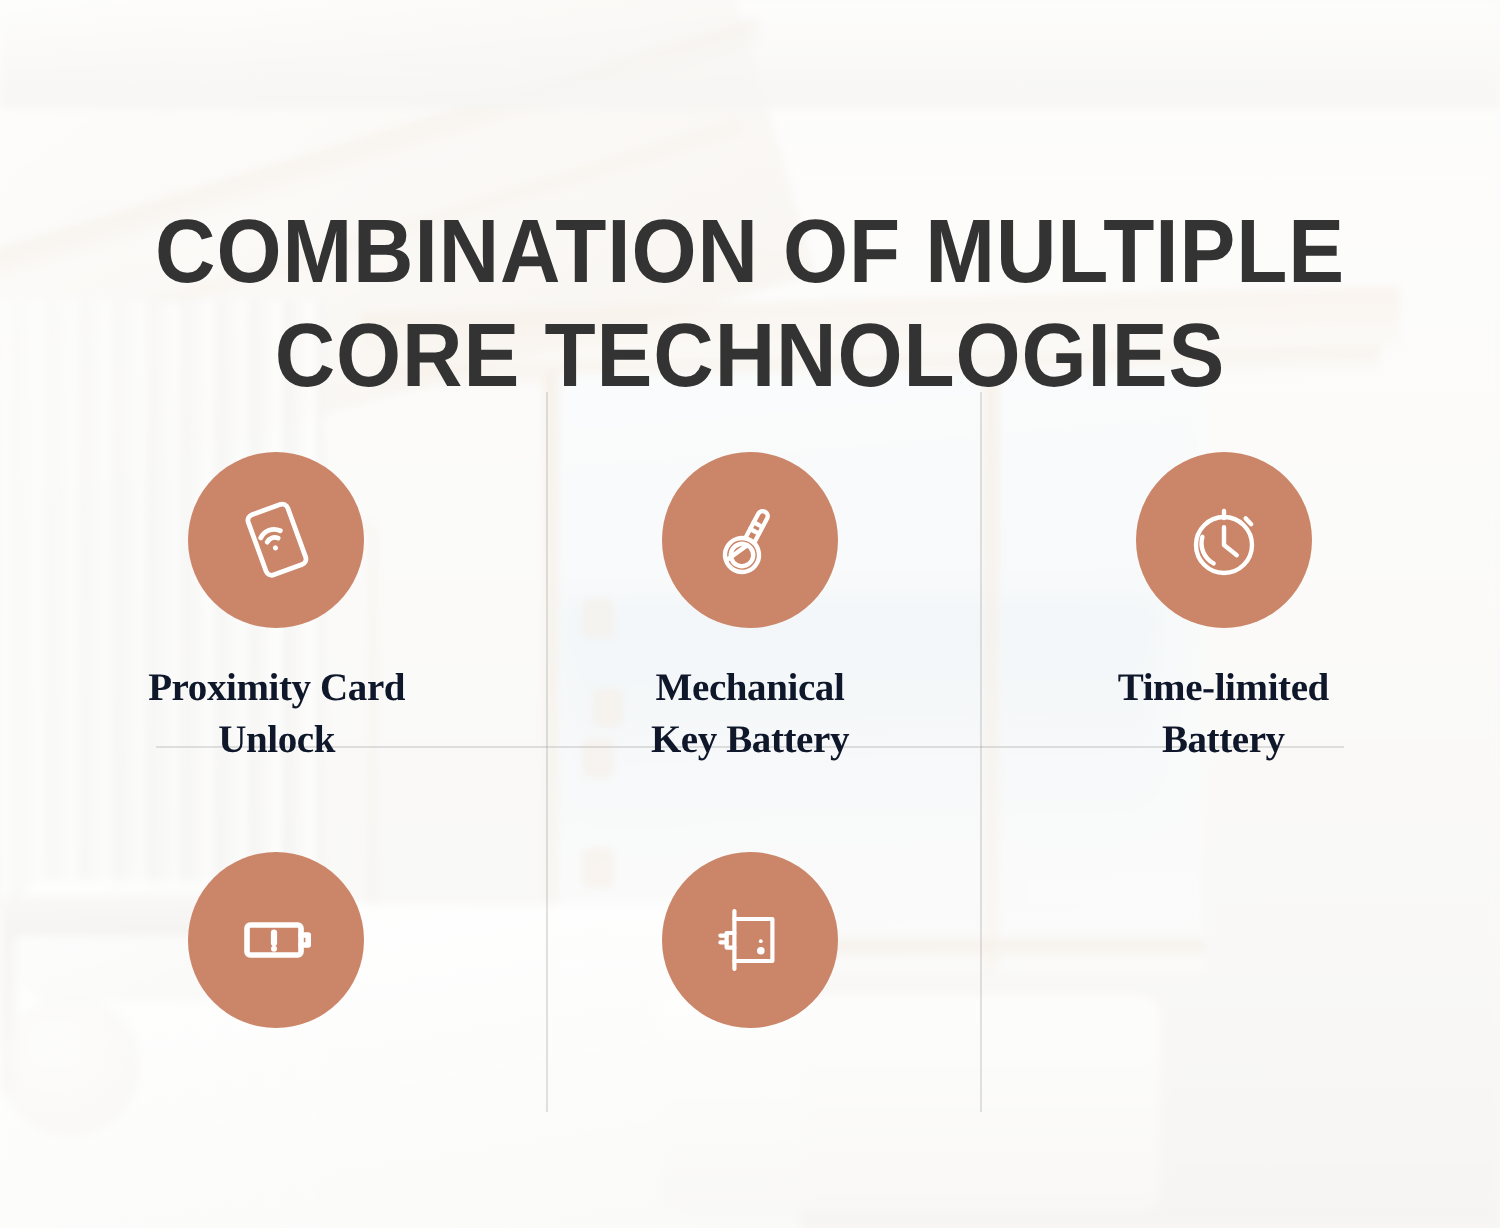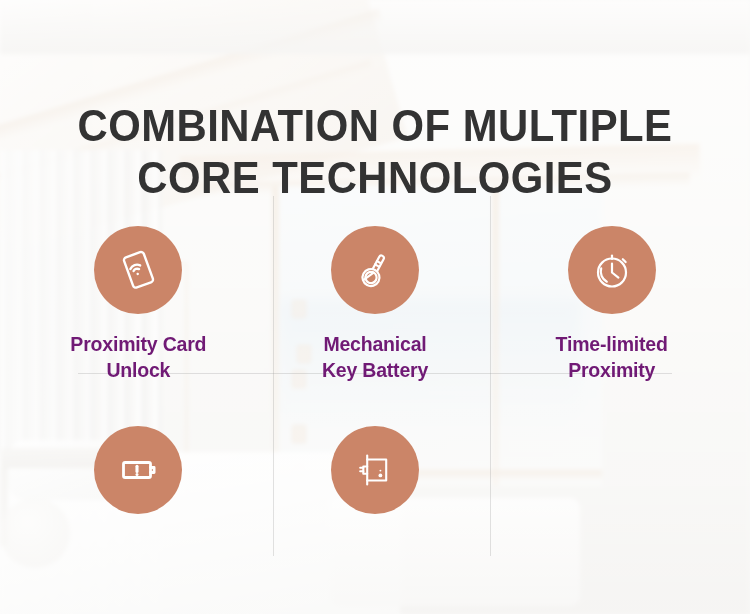--- a/index.html
+++ b/index.html
@@ -216,25 +216,25 @@
     display: flex;
     align-items: center;
     justify-content: center;
     flex: none;
   }
   .circle svg { display: block; }
 
   .cell-label {
     margin-top: 18px;
     text-align: center;
-    font-family: Liberation Sans, sans-serif;
+    font-family: Liberation Serif, serif;
     font-weight: bold;
     font-size: 19.5px;
     line-height: 1.32;
-    color: #701a75;
+    color: #0f172a;
     letter-spacing: -0.2px;
     white-space: pre-line;
   }
 
   
   .divider {
     position: absolute;
     background: rgba(150,150,150,.28);
     z-index: 4;
   }
@@ -333,21 +333,21 @@
             <svg width="48" height="48" viewBox="0 0 48 48" fill="none" stroke="#ffffff" stroke-width="2.2" stroke-linecap="round" stroke-linejoin="round">
               <circle cx="24" cy="26.5" r="14"></circle>
               <path d="M24 9.5 L24 13"></path>
               <path d="M34.8 13.2 L37.6 16.1"></path>
               <path d="M24 17.6 L24 26.5 L30.4 31.6"></path>
               <path d="M13.2 22.4 a11.5 11.5 0 0 0 5.6 13.3"></path>
             </svg>
           </span>
         </div>
         <div class="cell-label">Time-limited
-Proximity</div>
+Battery</div>
       </div>
 
 
       <div class="cell">
         <div class="circle">
           <span>
             <svg width="48" height="48" viewBox="0 0 48 48" fill="none" stroke="#ffffff" stroke-width="2.8" stroke-linecap="round" stroke-linejoin="round">
               <rect x="9.5" y="16.5" width="27" height="15" rx="1.6"></rect>
               <path d="M36.5 21.5 h3.6 v5 h-3.6"></path>
               <path d="M23 20.3 v5.2" stroke-width="3.1"></path>

